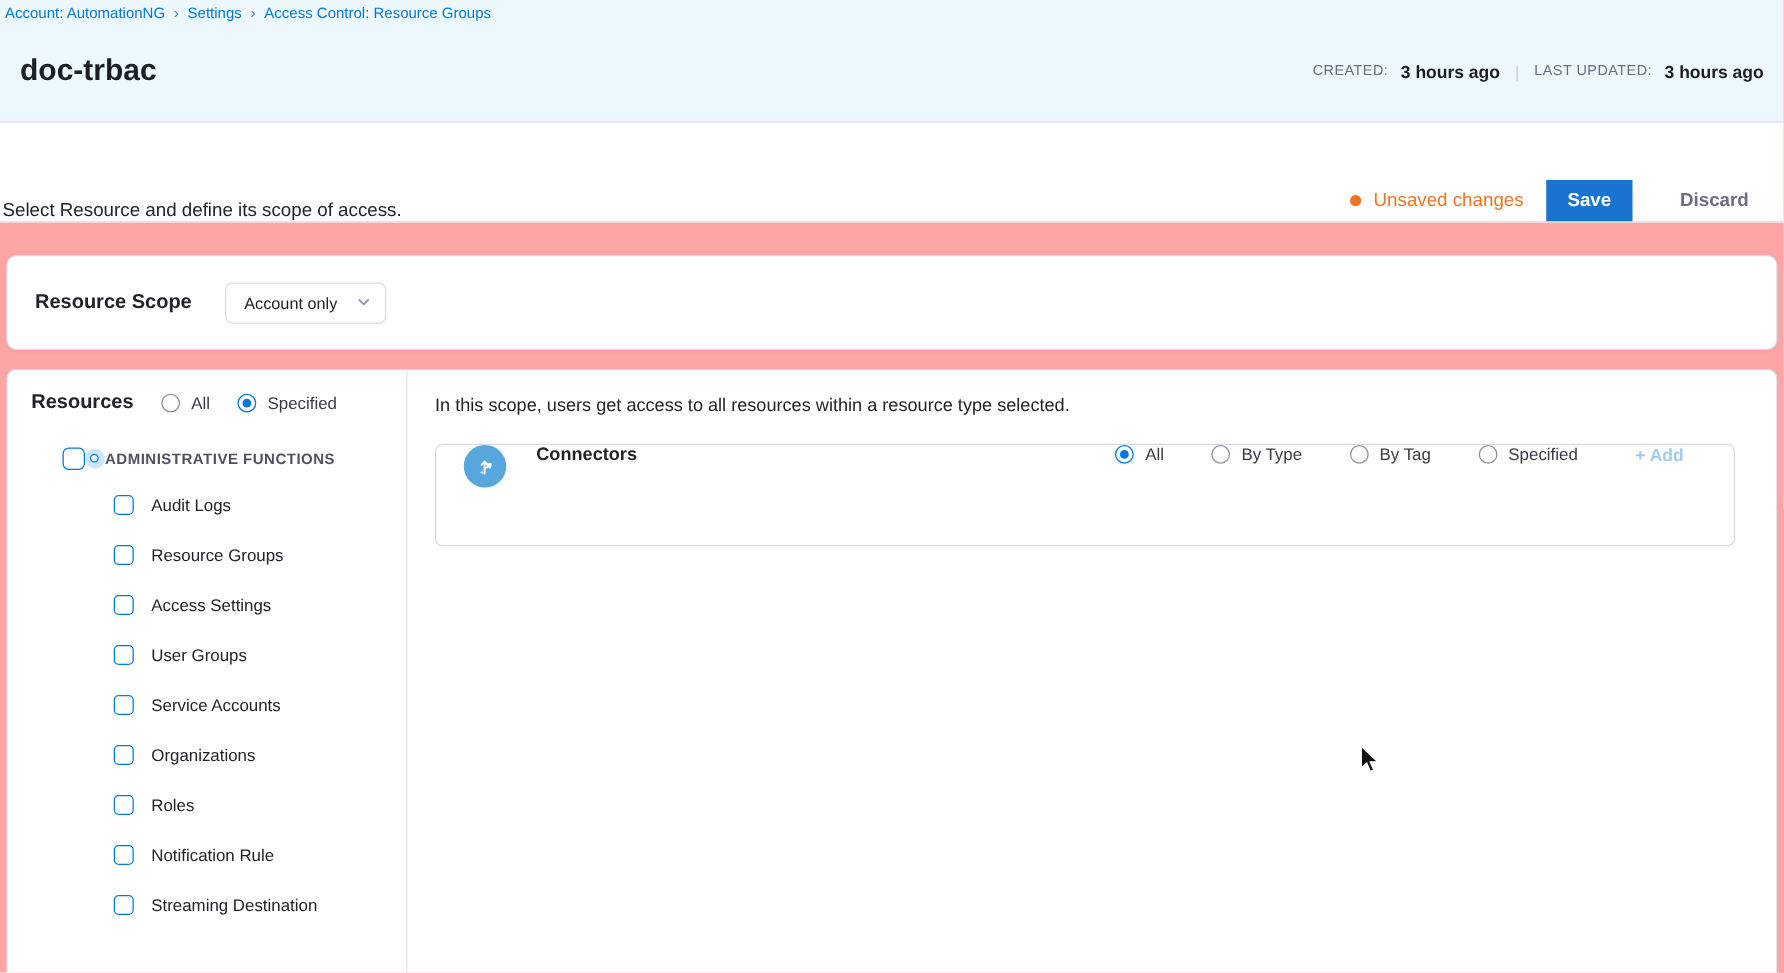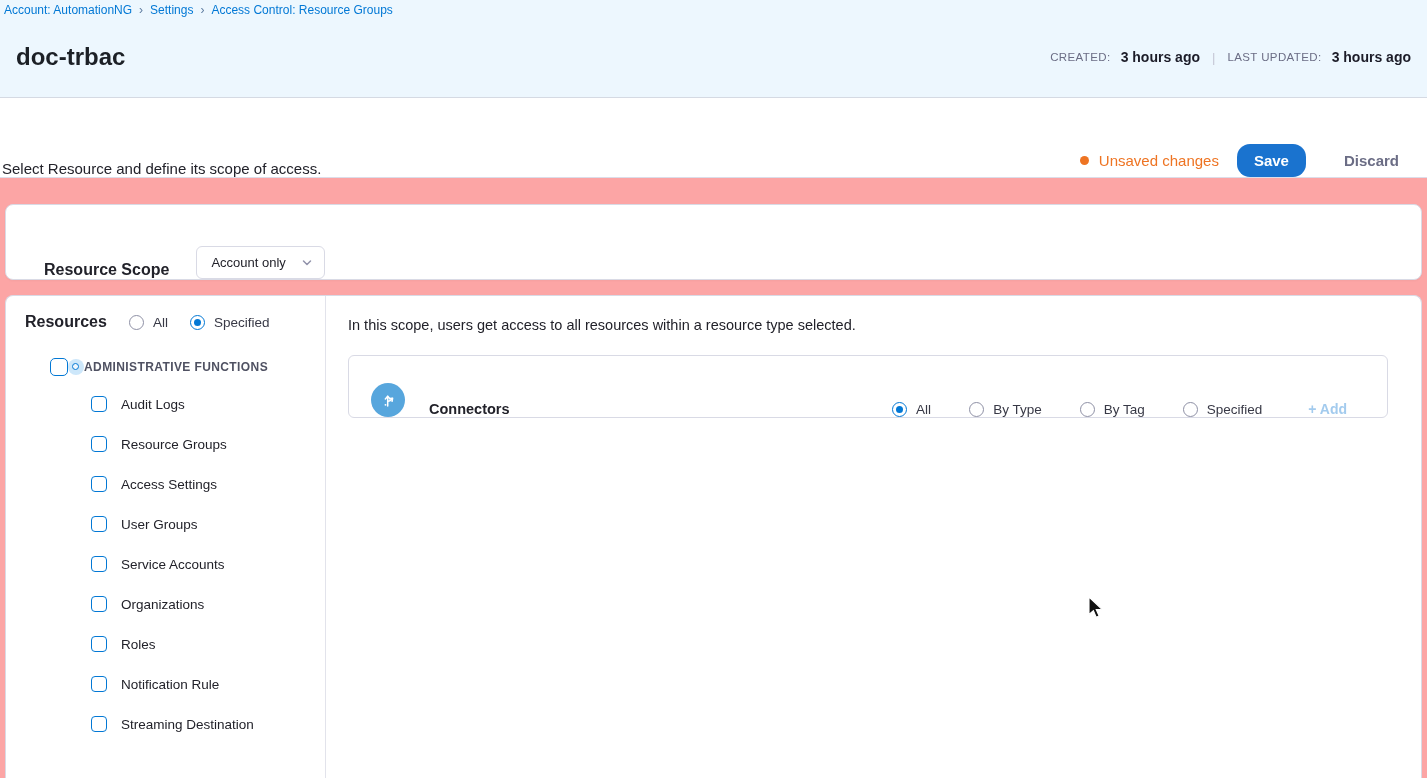--- a/index.html
+++ b/index.html
@@ -18,27 +18,27 @@
   .meta-label { color:#6b6d85; font-size:11.5px; letter-spacing:.4px; }
   .meta-value { color:#1c1c28; font-weight:600; font-size:14px; }
   .meta-div { color:#c4c6d4; font-size:13px; padding:0 2px; }
 
   
   .toolbar { height:80px; background:#fff; border-bottom:1px solid #dcdde9; display:flex; align-items:flex-end; padding:0 28px 0 2px; }
   .toolbar-desc { font-size:15px; color:#22222a; }
   .toolbar-right { margin-left:auto; display:flex; align-items:center; }
   .unsaved { display:flex; align-items:center; gap:10px; color:#ee7423; font-size:15px; margin-right:18px; }
   .unsaved-dot { width:9px; height:9px; border-radius:50%; background:#ee7423; }
-  .btn-save { background:#1a73cf; color:#fff; border:none; border-radius:13px; font-size:15px; font-weight:700; padding:8px 17px; cursor:pointer; font-family:inherit; }
+  .btn-save { background:#1a73cf; color:#fff; border:none; border-radius:0; font-size:15px; font-weight:700; padding:8px 17px; cursor:pointer; font-family:inherit; }
   .btn-discard { background:none; border:none; color:#6b6d85; font-size:15px; font-weight:700; margin-left:38px; cursor:pointer; font-family:inherit; }
 
   
   .main { padding:26px 5px 0 5px; }
   .card { background:#fff; border:1px solid #d9dae5; border-radius:8px; box-shadow:0 1px 2px rgba(40,41,61,.04); }
-  .scope-card { height:76px; display:flex; align-items:flex-end; padding-left:38px; gap:27px; }
+  .scope-card { height:76px; display:flex; align-items:center; padding-left:22px; gap:27px; }
   .scope-label { font-size:16px; font-weight:700; color:#22222a; }
   .dropdown { display:inline-flex; align-items:center; gap:16px; height:33px; padding:0 12px 0 14px; border:1px solid #d9dae5; border-radius:6px; background:#fff; font-size:13px; font-weight:500; color:#22222a; cursor:pointer; }
   .chev-down { width:10px; height:10px; color:#9293ab; }
 
   .resources-card { margin-top:15px; border-radius:8px 8px 0 0; border-bottom:none; height:500px; display:flex; box-shadow:none; }
   .left-pane { width:320px; flex:0 0 320px; border-right:1px solid #e2e3eb; padding-top:17px; }
   .res-head { display:flex; align-items:center; padding-left:19px; }
   .res-title { font-size:16px; font-weight:700; color:#22222a; width:104px; }
   .radio-opt { display:flex; align-items:center; gap:9px; cursor:pointer; }
   .radio-opt + .radio-opt { margin-left:22px; }
@@ -53,21 +53,21 @@
   .checkbox.small { width:16px; height:16px; border-radius:4px; }
   .group-toggle { width:16px; height:16px; border-radius:50%; background:#cde7fa; position:relative; flex:0 0 auto; }
   .group-toggle::after { content:""; position:absolute; left:50%; top:50%; width:5px; height:5px; margin:-4.4px 0 0 -4.4px; border:1.9px solid #0278d5; border-radius:50%; background:#eef7fe; }
   .group-label { font-size:12px; font-weight:600; letter-spacing:.4px; color:#4f5162; }
   .tree-items { margin-top:8px; }
   .tree-item { display:flex; align-items:center; gap:14px; padding-left:85px; height:40px; cursor:pointer; }
   .tree-label { font-size:13.5px; color:#22222a; }
 
   .right-pane { flex:1; padding:21px 33px 0 22px; }
   .scope-desc { font-size:14.5px; color:#22222a; }
-  .resource-row { margin-top:22px; height:63px; border:1px solid #d9dae5; border-radius:6px; background:#fff; display:flex; align-items:flex-end; padding:0 40px 0 22px; }
+  .resource-row { margin-top:22px; height:82px; border:1px solid #d9dae5; border-radius:6px; background:#fff; display:flex; align-items:flex-start; padding:0 40px 0 22px; }
   .res-icon { width:34px; height:34px; border-radius:50%; background:#57a6dd; display:flex; align-items:center; justify-content:center; flex:0 0 auto; }
   .res-name { font-size:14.5px; font-weight:700; color:#22222a; margin-left:24px; }
   .row-radios { display:flex; align-items:center; margin-left:auto; }
   .row-radios .radio-opt + .radio-opt { margin-left:38px; }
   .add-link { margin-left:46px; color:#a3cbee; font-size:14px; font-weight:700; cursor:default; }
 
   .cursor { position:absolute; left:1088px; top:596px; width:17px; height:24px; pointer-events:none; }
 </style>
 </head>
 <body>

